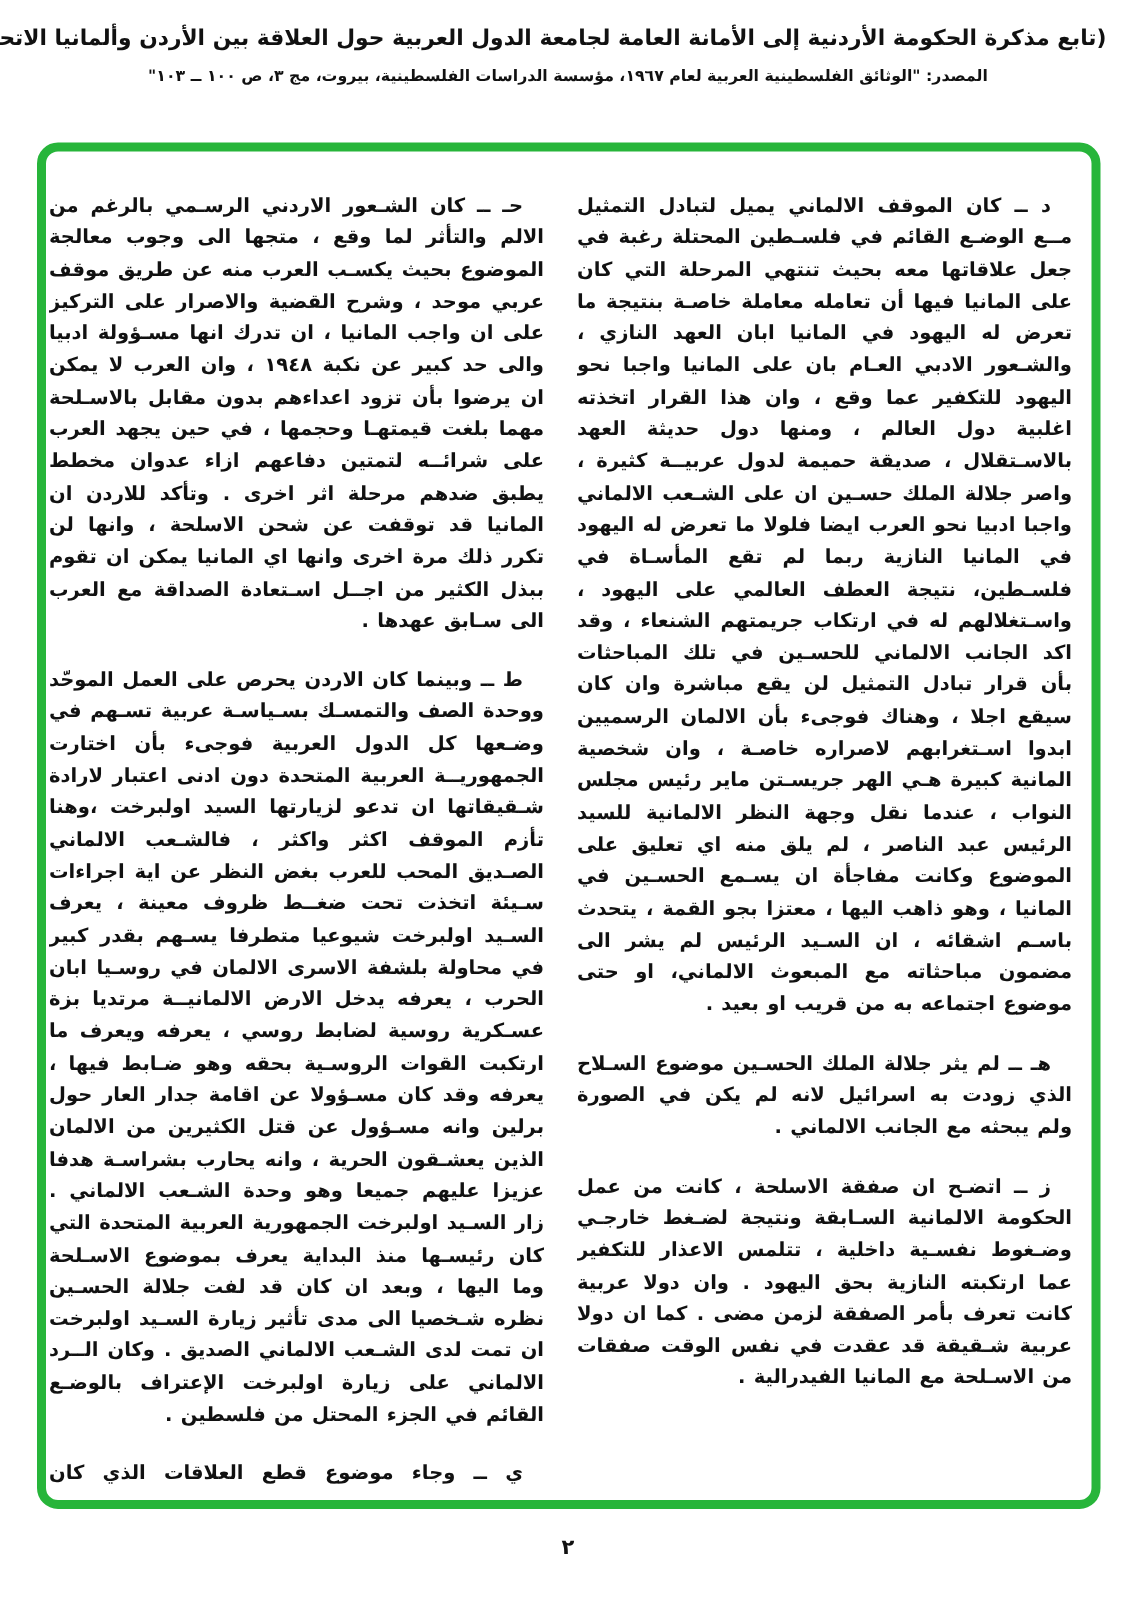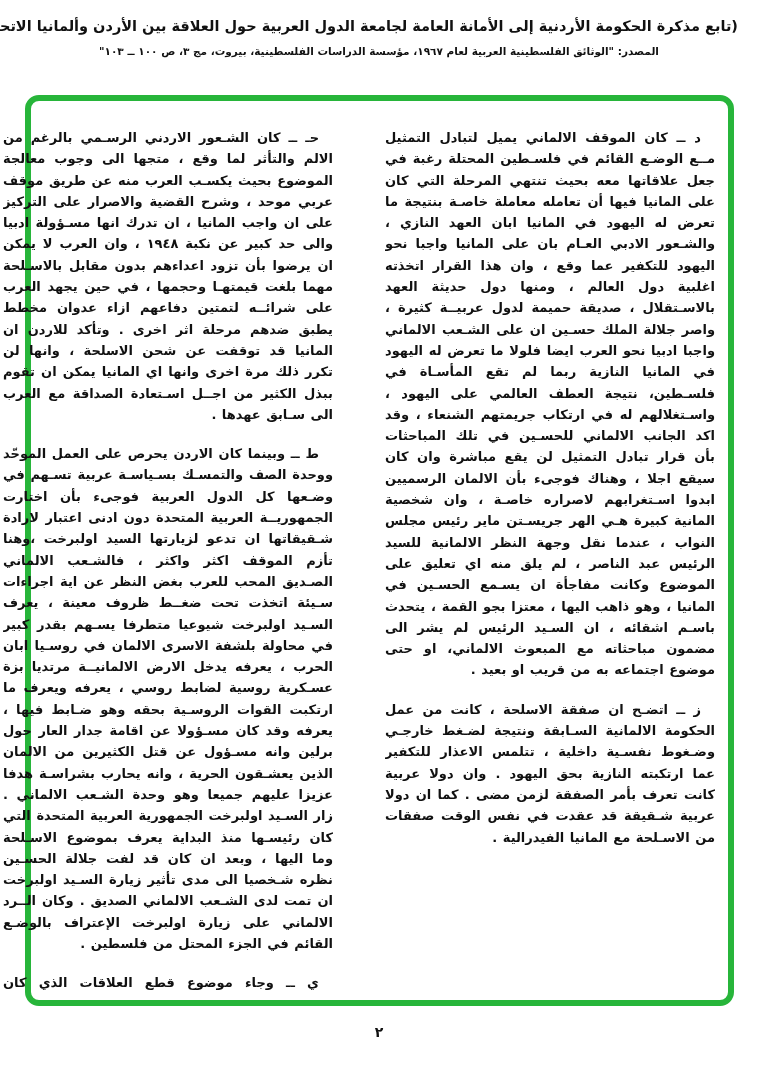--- a/index.html
+++ b/index.html
@@ -54,21 +54,20 @@
     display: flex;
     flex-direction: row; 
     gap: 22px;
     padding: 26px 13px 10px 13px;
     box-sizing: border-box;
   }
   .col {
     width: 330px;
     flex: 0 0 330px;
     overflow: hidden;
-    margin-left: 30px;
   }
   .col p {
     margin: 0 0 18px 0;
     font-size: 13px;
     font-weight: 600;
     line-height: 21.3px;
     text-align: justify;
     text-indent: 14px;
     word-spacing: 1px;
   }
@@ -90,20 +89,21 @@
   <div class="header">
     <div class="header-title">(تابع مذكرة الحكومة الأردنية إلى الأمانة العامة لجامعة الدول العربية حول العلاقة بين الأردن وألمانيا الاتحادية</div>
     <div class="source-line">المصدر: "الوثائق الفلسطينية العربية لعام ١٩٦٧، مؤسسة الدراسات الفلسطينية، بيروت، مج ٣، ص ١٠٠ ــ ١٠٣"</div>
   </div>
 
   <div class="border-box">
     <div class="columns">
 
       <div class="col">
         <p>د ــ كان الموقف الالماني يميل لتبادل التمثيل مــع الوضـع القائم في فلسـطين المحتلة رغبة في جعل علاقاتها معه بحيث تنتهي المرحلة التي كان على المانيا فيها أن تعامله معاملة خاصـة بنتيجة ما تعرض له اليهود في المانيا ابان العهد النازي ، والشـعور الادبي العـام بان على المانيا واجبا نحو اليهود للتكفير عما وقع ، وان هذا القرار اتخذته اغلبية دول العالم ، ومنها دول حديثة العهد بالاسـتقلال ، صديقة حميمة لدول عربيــة كثيرة ، واصر جلالة الملك حسـين ان على الشـعب الالماني واجبا ادبيا نحو العرب ايضا فلولا ما تعرض له اليهود في المانيا النازية ربما لم تقع المأسـاة في فلسـطين، نتيجة العطف العالمي على اليهود ، واسـتغلالهم له في ارتكاب جريمتهم الشنعاء ، وقد اكد الجانب الالماني للحسـين في تلك المباحثات بأن قرار تبادل التمثيل لن يقع مباشرة وان كان سيقع اجلا ، وهناك فوجىء بأن الالمان الرسميين ابدوا اسـتغرابهم لاصراره خاصـة ، وان شخصية المانية كبيرة هـي الهر جريسـتن ماير رئيس مجلس النواب ، عندما نقل وجهة النظر الالمانية للسيد الرئيس عبد الناصر ، لم يلق منه اي تعليق على الموضوع وكانت مفاجأة ان يسـمع الحسـين في المانيا ، وهو ذاهب اليها ، معتزا بجو القمة ، يتحدث باسـم اشقائه ، ان السـيد الرئيس لم يشر الى مضمون مباحثاته مع المبعوث الالماني، او حتى موضوع اجتماعه به من قريب او بعيد .</p>
+        <p>هـ ــ لم يثر جلالة الملك الحسـين موضوع السـلاح الذي زودت به اسرائيل لانه لم يكن في الصورة ولم يبحثه مع الجانب الالماني .</p>
         <p>ز ــ اتضـح ان صفقة الاسلحة ، كانت من عمل الحكومة الالمانية السـابقة ونتيجة لضـغط خارجـي وضـغوط نفسـية داخلية ، تتلمس الاعذار للتكفير عما ارتكبته النازية بحق اليهود . وان دولا عربية كانت تعرف بأمر الصفقة لزمن مضى . كما ان دولا عربية شـقيقة قد عقدت في نفس الوقت صفقات من الاسـلحة مع المانيا الفيدرالية .</p>
       </div>
 
       <div class="col">
         <p>حـ ــ كان الشـعور الاردني الرسـمي بالرغم من الالم والتأثر لما وقع ، متجها الى وجوب معالجة الموضوع بحيث يكسـب العرب منه عن طريق موقف عربي موحد ، وشرح القضية والاصرار على التركيز على ان واجب المانيا ، ان تدرك انها مسـؤولة ادبيا والى حد كبير عن نكبة ١٩٤٨ ، وان العرب لا يمكن ان يرضوا بأن تزود اعداءهم بدون مقابل بالاسـلحة مهما بلغت قيمتهـا وحجمها ، في حين يجهد العرب على شرائــه لتمتين دفاعهم ازاء عدوان مخطط يطبق ضدهم مرحلة اثر اخرى . وتأكد للاردن ان المانيا قد توقفت عن شحن الاسلحة ، وانها لن تكرر ذلك مرة اخرى وانها اي المانيا يمكن ان تقوم ببذل الكثير من اجــل اسـتعادة الصداقة مع العرب الى سـابق عهدها .</p>
         <p>ط ــ وبينما كان الاردن يحرص على العمل الموحّد ووحدة الصف والتمسـك بسـياسـة عربية تسـهم في وضـعها كل الدول العربية فوجىء بأن اختارت الجمهوريــة العربية المتحدة دون ادنى اعتبار لارادة شـقيقاتها ان تدعو لزيارتها السيد اولبرخت ،وهنا تأزم الموقف اكثر واكثر ، فالشـعب الالماني الصـديق المحب للعرب بغض النظر عن اية اجراءات سـيئة اتخذت تحت ضغــط ظروف معينة ، يعرف السـيد اولبرخت شيوعيا متطرفا يسـهم بقدر كبير في محاولة بلشفة الاسرى الالمان في روسـيا ابان الحرب ، يعرفه يدخل الارض الالمانيــة مرتديا بزة عسـكرية روسية لضابط روسي ، يعرفه ويعرف ما ارتكبت القوات الروسـية بحقه وهو ضـابط فيها ، يعرفه وقد كان مسـؤولا عن اقامة جدار العار حول برلين وانه مسـؤول عن قتل الكثيرين من الالمان الذين يعشـقون الحرية ، وانه يحارب بشراسـة هدفا عزيزا عليهم جميعا وهو وحدة الشـعب الالماني . زار السـيد اولبرخت الجمهورية العربية المتحدة التي كان رئيسـها منذ البداية يعرف بموضوع الاسـلحة وما اليها ، وبعد ان كان قد لفت جلالة الحسـين نظره شـخصيا الى مدى تأثير زيارة السـيد اولبرخت ان تمت لدى الشـعب الالماني الصديق . وكان الــرد الالماني على زيارة اولبرخت الإعتراف بالوضـع القائم في الجزء المحتل من فلسطين .</p>
         <p>ي ــ وجاء موضوع قطع العلاقات الذي كان للرئيس جمال عبد الناصر الباع الاطول في فرضه ، وفي وجه لا يمكن ان يؤديه استنكاف الاردن من تصدع بالرغم من</p>
       </div>
 
     </div>

